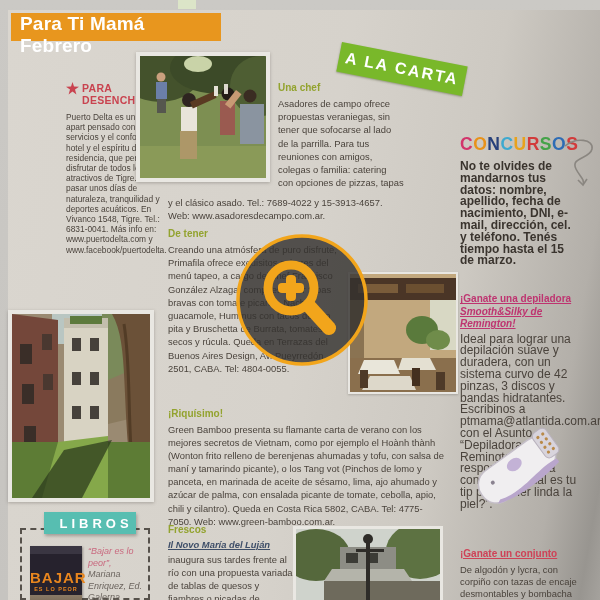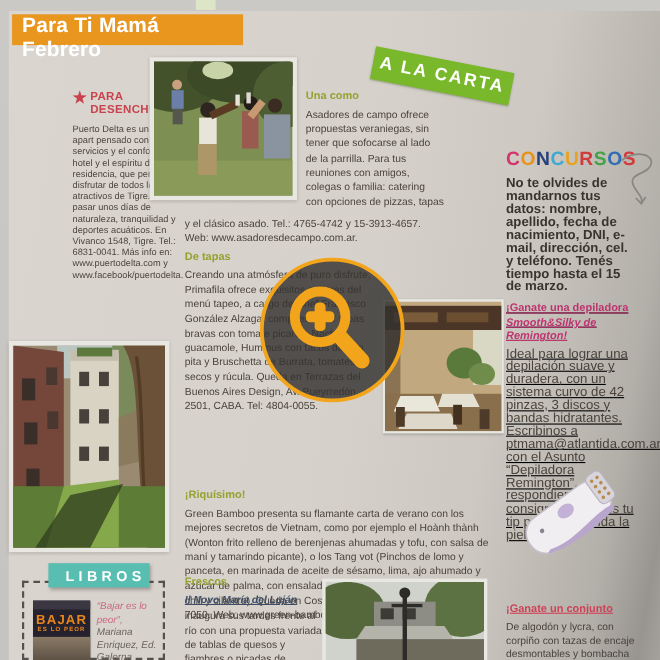--- a/index.html
+++ b/index.html
@@ -76,21 +76,21 @@
         <rect x="0" y="128" width="138" height="56" fill="#5d7c35"></rect>
         <polygon points="46,128 96,122 96,184 30,184" fill="#85a84a"></polygon>
         <polygon points="52,136 100,126 70,184 20,184" fill="#2e3c1e" opacity="0.75"></polygon>
       </svg>
     </div>
 
     <div class="dashed-box abs" style="left:12px;top:518px;width:130px;height:72px;"></div>
     <div class="libros-tab abs" style="left: 36px; top: 502px; width: 92px; height: 22px; background-color: rgb(87, 190, 177);">LIBROS</div>
     <div class="abs" style="left:22px;top:536px;width:52px;height:54px;background:#26222d;box-shadow:1px 1px 2px rgba(50,45,40,.4);">
       <div style="height:8px;background:#3a3642;"></div>
-      <div style="color:#E8861E;font-weight:700;font-size:12px;text-align:center;letter-spacing:1px;margin-top:2px;">BAJAR</div>
+      <div style="color:#E8861E;font-weight:700;font-size:15px;text-align:center;letter-spacing:1px;margin-top:15px;">BAJAR</div>
       <div style="color:#E8861E;font-weight:700;font-size:5.5px;text-align:center;letter-spacing:1px;">ES LO PEOR</div>
       <div style="margin-top:3px;height:22px;background:linear-gradient(180deg,#8a7a66,#5c5044);"></div>
     </div>
     <div class="abs" style="left:80px;top:536px;width:62px;">
       <div class="it" style="font-size: 9px; line-height: 11.5px; color: rgb(201, 105, 127);">“Bajar es lo peor”,</div>
       <div class="it" style="font-size:9px;line-height:11.5px;color:#6b645e;">Mariana Enriquez, Ed.</div>
       <div class="it" style="font-size:9px;line-height:11.5px;color:#6b645e;">Galerna</div>
     </div>
 
     <div class="photo-frame abs" style="left:128px;top:42px;width:134px;height:130px;">
@@ -116,27 +116,27 @@
         <rect x="74" y="30" width="4" height="10" fill="#e6e2d8"></rect>
         <rect x="84" y="28" width="4" height="10" fill="#dcd8ce"></rect>
       </svg>
     </div>
 
     <div class="abs" style="left: 330px; top: 44px; width: 128px; height: 30px; transform: rotate(11deg); display: flex; align-items: center; justify-content: center; box-shadow: rgba(60, 70, 30, 0.4) 0px 1px 2px; background-color: rgb(121, 184, 42);">
       <span style="color:#fff;font-weight:700;font-size:16px;letter-spacing:2px;">A LA CARTA</span>
     </div>
 
     <div class="abs" style="left:270px;top:72px;width:126px;">
-      <div class="sec-head-green" style="color: rgb(147, 163, 47);">Una como</div>
+      <div class="sec-head-green" style="color: rgb(147, 163, 47);">Una chef</div>
       <div class="body-txt" style="margin-top:4px;font-size:9.4px;line-height:13.2px;">Asadores de campo ofrece propuestas veraniegas, sin tener que sofocarse al lado de la parrilla. Para tus reuniones con amigos, colegas o familia: catering con opciones de pizzas, tapas</div>
     </div>
-    <div class="body-txt abs" style="left:160px;top:186px;width:236px;font-size:9.4px;line-height:13.2px;">y el clásico asado. Tel.: 4765-4742 y 15-3913-4657. Web: www.asadoresdecampo.com.ar.</div>
+    <div class="body-txt abs" style="left:160px;top:186px;width:236px;font-size:9.4px;line-height:13.2px;">y el clásico asado. Tel.: 7689-4022 y 15-3913-4657. Web: www.asadoresdecampo.com.ar.</div>
 
     <div class="abs" style="left:160px;top:218px;width:178px;">
-      <div class="sec-head-green" style="color: rgb(147, 163, 47);">De tapas</div>
+      <div class="sec-head-green" style="color: rgb(147, 163, 47);">De tener</div>
       <div class="body-txt" style="margin-top:4px;font-size:9.4px;line-height:13.2px;">Creando una atmósfera de puro disfrute, Primafila ofrece exquisitos sabores del menú tapeo, a cargo del chef Francisco González Alzaga, compuesto por tapas bravas con tomate picante, Nachos guacamole, Hummus con tacos de pan pita y Bruschetta de Burrata, tomates secos y rúcula. Queda en Terrazas del Buenos Aires Design, Av. Pueyrredón 2501, CABA. Tel: 4804-0055.</div>
     </div>
 
     <div class="abs" style="left:340px;top:262px;width:110px;height:122px;background:#e9e7e2;padding:2px;box-shadow:0 1px 2px rgba(80,75,70,.3);">
       <svg width="106" height="118" viewBox="0 0 106 118">
         <rect width="106" height="118" fill="#c2a87e"></rect>
         <rect x="0" y="4" width="106" height="22" fill="#4a3526"></rect>
         <rect x="8" y="10" width="40" height="9" fill="#7a5c3a"></rect>
         <rect x="56" y="10" width="38" height="9" fill="#6b4f30"></rect>
         <rect x="0" y="26" width="14" height="92" fill="#8a7352"></rect>
@@ -146,21 +146,21 @@
         <rect x="0" y="84" width="106" height="34" fill="#8a6f4d"></rect>
         <polygon points="14,86 44,86 50,100 8,100" fill="#e9e6da"></polygon>
         <polygon points="52,84 80,84 86,96 48,96" fill="#e4e0d2"></polygon>
         <polygon points="20,102 60,102 66,116 12,116" fill="#ddd8ca"></polygon>
         <rect x="10" y="96" width="8" height="18" fill="#4e3a28"></rect>
         <rect x="62" y="94" width="8" height="18" fill="#44301f"></rect>
         <rect x="86" y="98" width="9" height="18" fill="#4e3a28"></rect>
       </svg>
     </div>
 
-    <div class="abs" style="left:160px;top:398px;width:278px;margin-top:37px;">
+    <div class="abs" style="left:160px;top:398px;width:278px;">
       <div class="sec-head-green" style="color: rgb(147, 163, 47);">¡Riquísimo!</div>
       <div class="body-txt" style="margin-top:4px;font-size:9.4px;line-height:13.1px;">Green Bamboo presenta su flamante carta de verano con los mejores secretos de Vietnam, como por ejemplo el Hoành thành (Wonton frito relleno de berenjenas ahumadas y tofu, con salsa de maní y tamarindo picante), o los Tang vot (Pinchos de lomo y panceta, en marinada de aceite de sésamo, lima, ajo ahumado y azúcar de palma, con ensalada picante de tomate, cebolla, apio, chili y cilantro). Queda en Costa Rica 5802, CABA. Tel: 4775-7050. Web: www.green-bamboo.com.ar.</div>
     </div>
 
     <div class="abs" style="left:160px;top:514px;width:128px;">
       <div class="sec-head-green" style="color: rgb(147, 163, 47);">Frescos</div>
       <div class="it" style="font-size: 9.4px; line-height: 13px; margin-top: 3px; text-decoration: underline; font-weight: 700; color: rgb(62, 78, 104);">Il Novo María del Luján</div>
       <div class="body-txt" style="margin-top:2px;font-size:9.4px;line-height:13.1px;">inaugura sus tardes frente al río con una propuesta variada de tablas de quesos y fiambres o picadas de mariscos. En Paseo</div>
     </div>
 
@@ -187,21 +187,21 @@
         <span class="concursos-letter" style="color: rgb(39, 64, 122);">N</span>
         <span class="concursos-letter" style="color: rgb(63, 169, 207);">C</span>
         <span class="concursos-letter" style="color: rgb(232, 162, 28);">U</span>
         <span class="concursos-letter" style="color: rgb(210, 59, 59);">R</span>
         <span class="concursos-letter" style="color: rgb(68, 163, 73);">S</span>
         <span class="concursos-letter" style="color: rgb(46, 108, 181);">O</span>
         <span class="concursos-letter" style="color: rgb(210, 59, 59);">S</span>
       </div>
       <div style="margin-top:6px;width:116px;font-size:12px;font-weight:700;line-height:11.8px;color:#3a342e;">No te olvides de mandarnos tus datos: nombre, apellido, fecha de nacimiento, DNI, e-mail, dirección, cel. y teléfono. Tenés tiempo hasta el 15 de marzo.</div>
 
-      <div style="margin-top:8px;width:118px;text-decoration:underline;">
+      <div style="margin-top:26px;width:118px;">
         <div class="underline" style="font-size: 10px; font-weight: 700; line-height: 12.5px; color: rgb(190, 52, 112);">¡Ganate una depiladora</div>
         <div class="underline it" style="font-size: 10px; font-weight: 700; line-height: 12.5px; color: rgb(190, 52, 112);">Smooth&amp;Silky de Remington!</div>
         <div class="body-txt" style="margin-top:3px;font-size:12px;line-height:11.8px;">Ideal para lograr una depilación suave y duradera, con un sistema curvo de 42 pinzas, 3 discos y bandas hidratantes. Escribinos a ptmama@atlantida.com.ar con el Asunto “Depiladora Remington”, respondiendo a la consigna: ¿Cuál es tu tip para tener linda la piel?”.</div>
       </div>
     </div>
 
     <div class="abs" style="left:556px;top:126px;">
       <svg width="34" height="52" viewBox="0 0 34 52">
         <path d="M1,10 C12,1 30,3 28,13 C26,23 6,21 12,33 C16,41 21,43 19,49" stroke="#8a8680" stroke-width="1.6" fill="none"></path>
         <polyline points="14,44 19,49 23,43" stroke="#8a8680" stroke-width="1.6" fill="none"></polyline>

